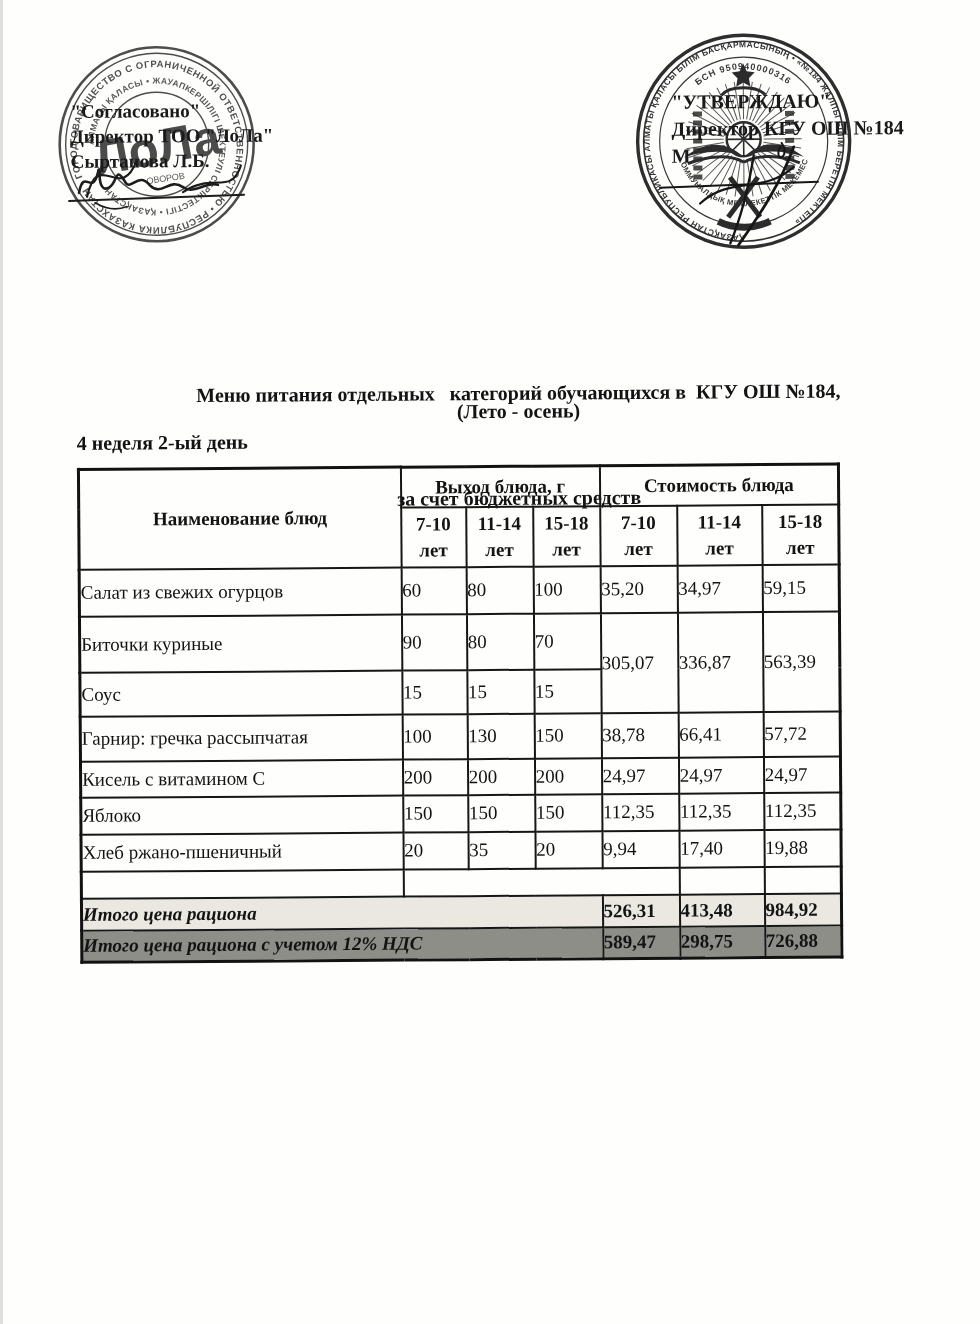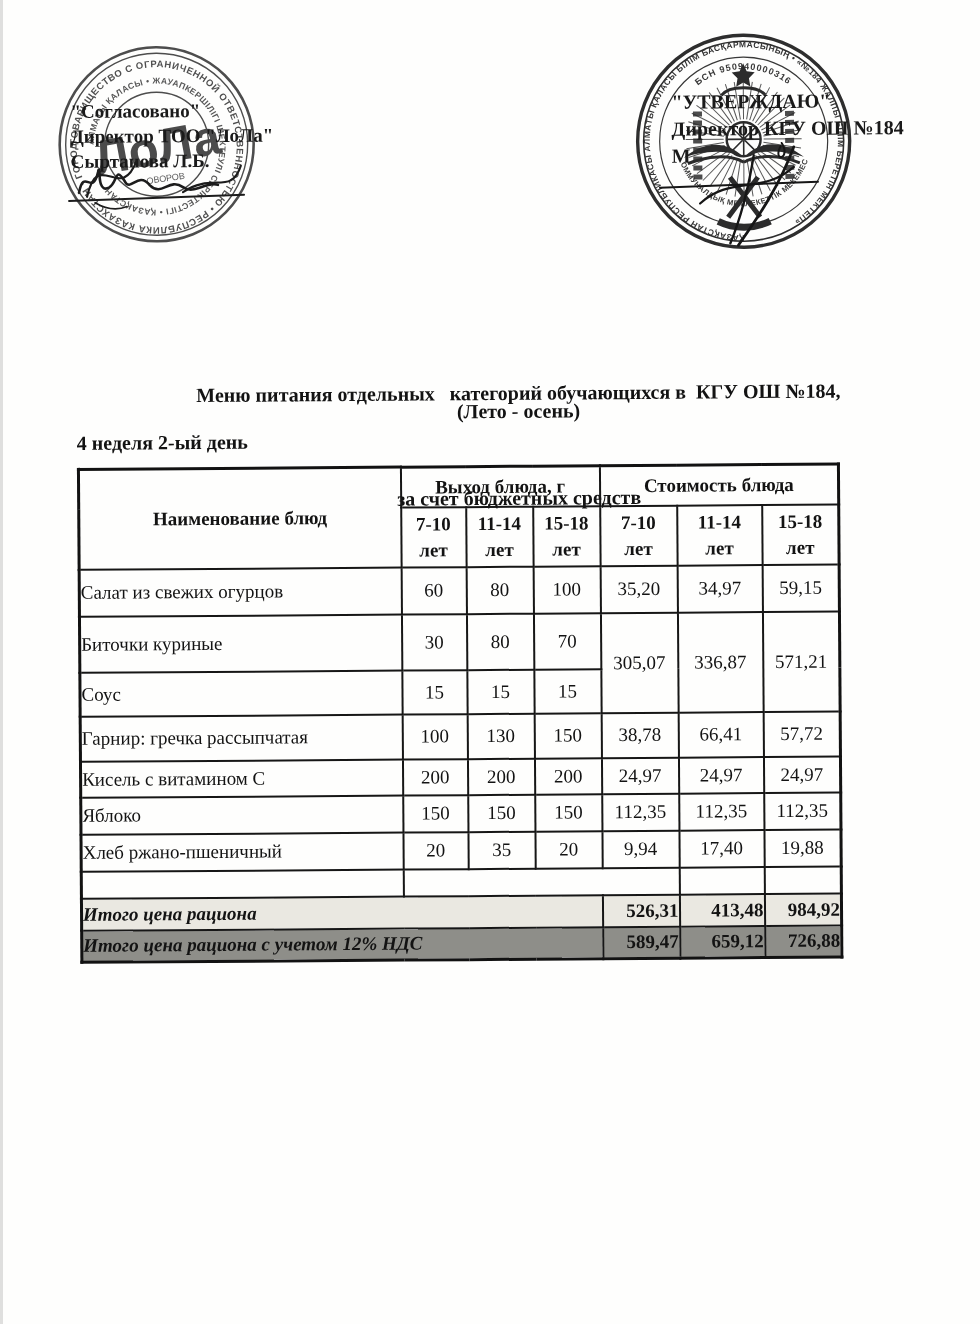--- a/index.html
+++ b/index.html
@@ -23,25 +23,25 @@
 
   
   table.menu{position:absolute;left:78px;top:465px;width:760px;border-collapse:collapse;
              table-layout:fixed;border:3px solid #121212;}
   table.menu td,table.menu th{border:2px solid #161616;vertical-align:middle;
              font-size:19px;padding:0;overflow:hidden;}
   th.gname{font-size:20px;font-weight:bold;text-align:center;}
   th.group{font-size:20px;font-weight:bold;text-align:center;}
   th.age{font-weight:bold;line-height:26px;font-size:19px;}
   td.dish{text-align:left;padding-left:6px;}
-  td.num{text-align:center;}
+  td.num{}
   tr.t1{background:#eae8e1;}
   tr.t2{background:#8e8e89;}
   td.tlabel{font-style:italic;font-weight:bold;font-size:17px;padding-left:7px;text-align:left;}
-  td.tval{font-weight:bold;text-align:right;font-size:19px;}
+  td.tval{font-weight:bold;text-align:left;font-size:19px;}
 
   
   .stampL{left:58px;top:40px;}
   .stampR{left:637px;top:33px;}
   svg text{font-family:"Liberation Sans","DejaVu Sans",sans-serif;}
 </style>
 </head>
 <body>
 
 <div class="page">
@@ -227,26 +227,26 @@
           <td class="dish">Салат из свежих огурцов</td>
           <td class="num">60</td>
           <td class="num">80</td>
           <td class="num">100</td>
           <td class="num">35,20</td>
           <td class="num">34,97</td>
           <td class="num">59,15</td>
         </tr>
         <tr style="height:56px">
           <td class="dish">Биточки куриные</td>
-          <td class="num">30</td>
+          <td class="num">90</td>
           <td class="num">80</td>
           <td class="num">70</td>
           <td class="num" rowspan="2">305,07</td>
           <td class="num" rowspan="2">336,87</td>
-          <td class="num" rowspan="2">571,21</td>
+          <td class="num" rowspan="2">563,39</td>
         </tr>
         <tr style="height:44px">
           <td class="dish">Соус</td>
           <td class="num">15</td>
           <td class="num">15</td>
           <td class="num">15</td>
         </tr>
         <tr style="height:45px">
           <td class="dish">Гарнир: гречка рассыпчатая</td>
           <td class="num">100</td>
@@ -291,20 +291,20 @@
         </tr>
         <tr class="t1" style="height:32px">
           <td class="tlabel" colspan="4">Итого цена рациона</td>
           <td class="tval">526,31</td>
           <td class="tval">413,48</td>
           <td class="tval">984,92</td>
         </tr>
         <tr class="t2" style="height:32px">
           <td class="tlabel" colspan="4">Итого цена рациона с учетом 12% НДС</td>
           <td class="tval">589,47</td>
-          <td class="tval">659,12</td>
+          <td class="tval">298,75</td>
           <td class="tval">726,88</td>
         </tr>
       </tbody>
     </table>
 
   </div>
 </div>
 
 </body></html>

